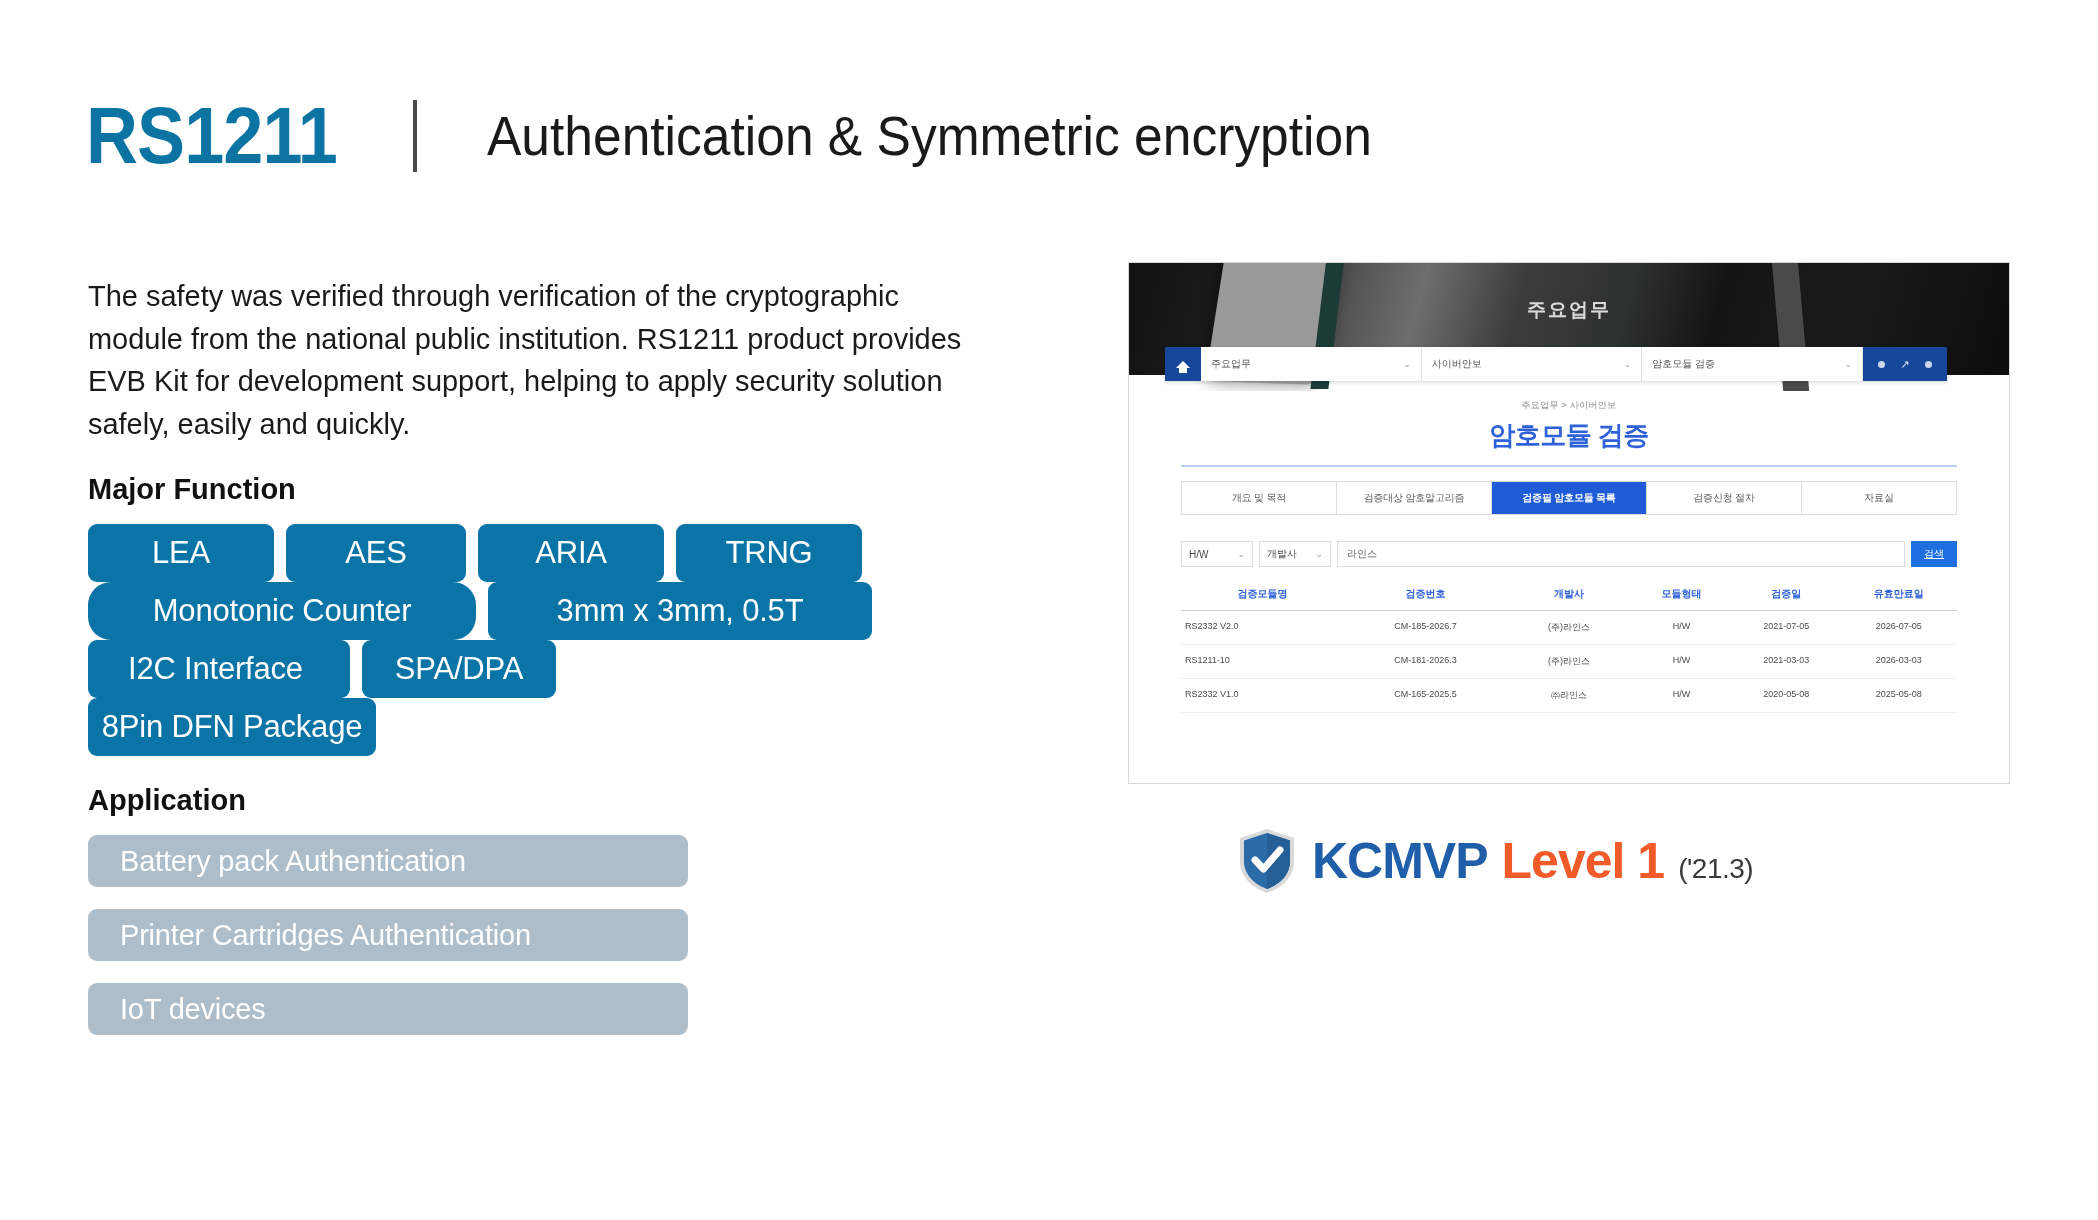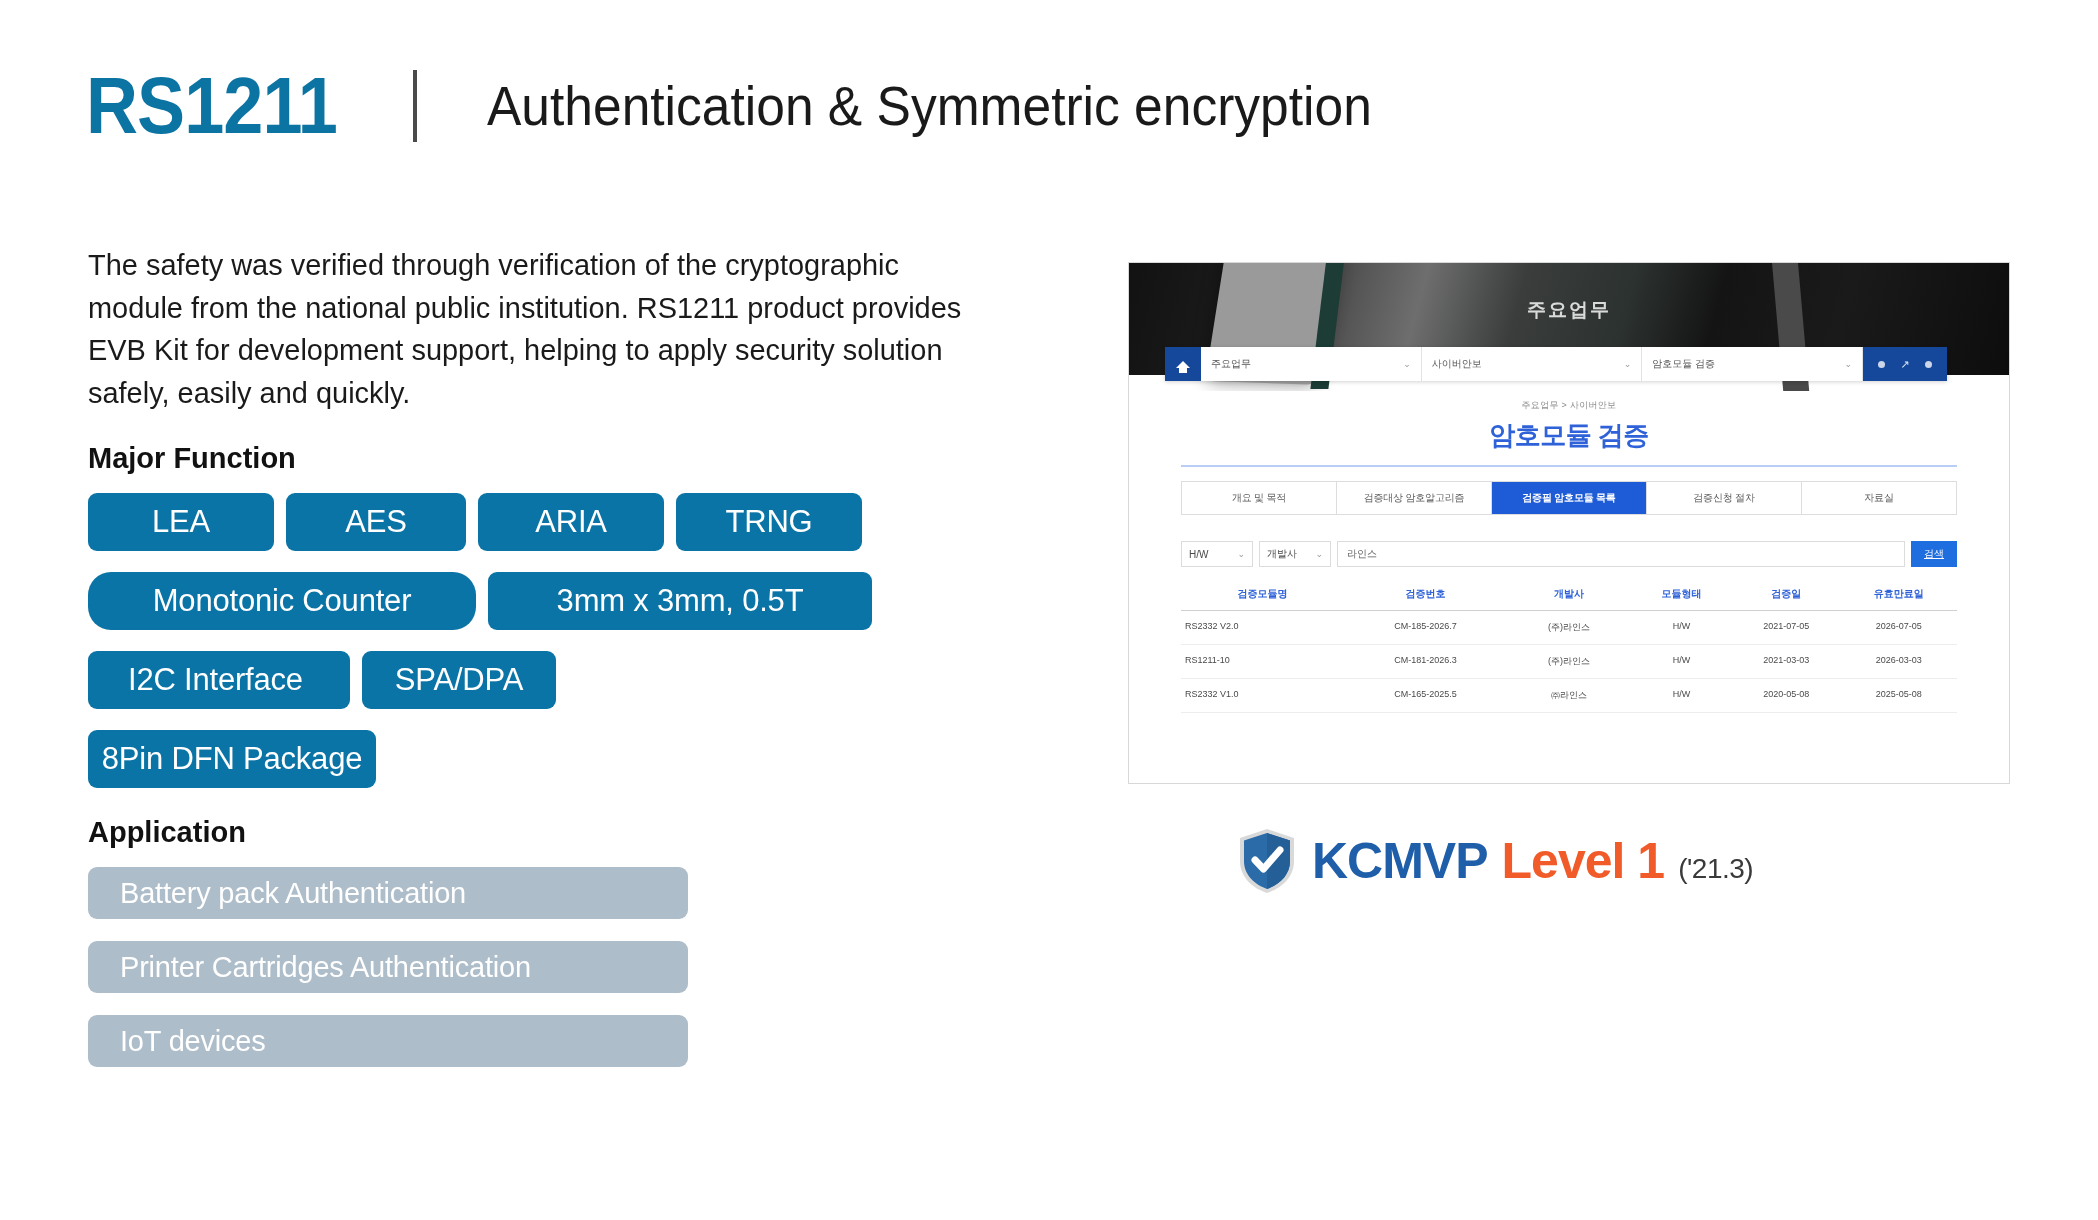--- a/index.html
+++ b/index.html
@@ -14,21 +14,21 @@
     position: relative;
     width: 2098px;
     height: 1220px;
     background: #ffffff;
   }
 
   
   .header {
     position: absolute;
     left: 86px;
-    top: 60px;
+    top: 90px;
     display: flex;
     align-items: center;
     height: 92px;
   }
   .product-title {
     font-size: 80px;
     font-weight: bold;
     color: #0c74a3;
     letter-spacing: -1px;
     line-height: 1;
@@ -49,41 +49,41 @@
     line-height: 1;
     transform: scaleX(0.92);
     transform-origin: left center;
     white-space: nowrap;
   }
 
   
   .left-col {
     position: absolute;
     left: 88px;
-    top: 244px;
+    top: 275px;
     width: 940px;
   }
   .body-text {
     font-size: 30px;
     line-height: 1.42;
     color: #1a1a1a;
     width: 930px;
     transform: scaleX(0.965);
     transform-origin: left top;
   }
 
   .section-heading {
     font-size: 29px;
     font-weight: bold;
     color: #111111;
     margin-top: 28px;
     margin-bottom: 18px;
   }
 
-  .chip-rows { display: flex; flex-direction: column; gap: 21px; }
+  .chip-rows { display: flex; flex-direction: column; gap: 0; }
   .chip-row { display: flex; gap: 12px; }
   .chip {
     background: #0b74a6;
     color: #ffffff;
     border-radius: 9px;
     font-size: 31px;
     display: flex;
     align-items: center;
     justify-content: center;
     height: 58px;

